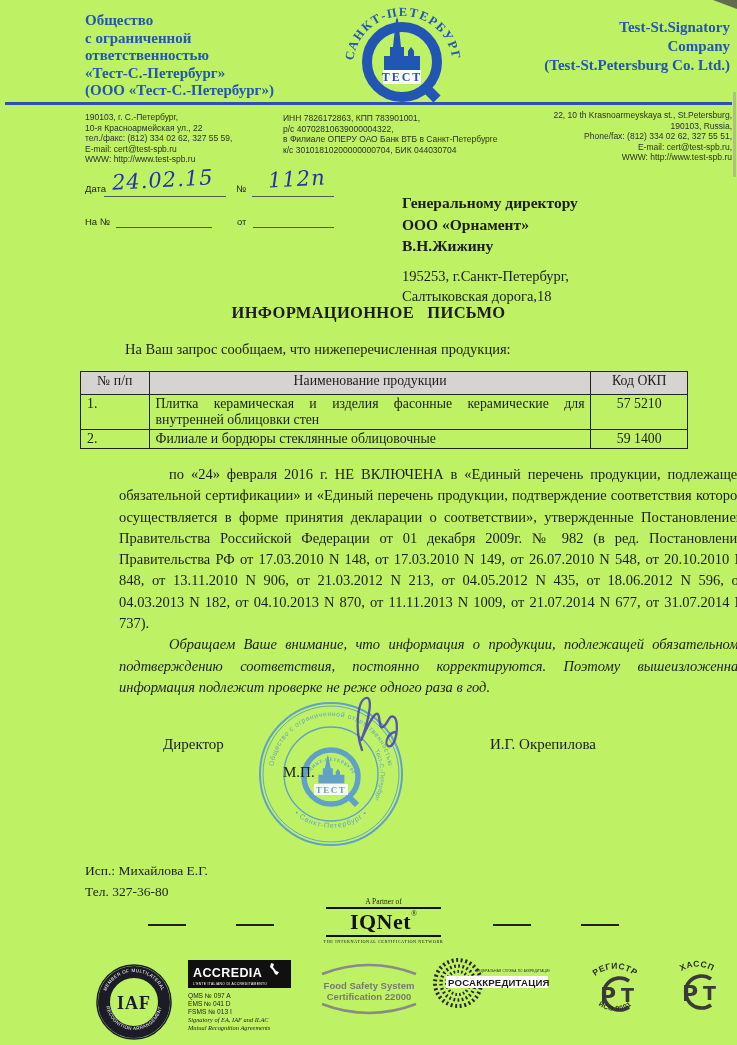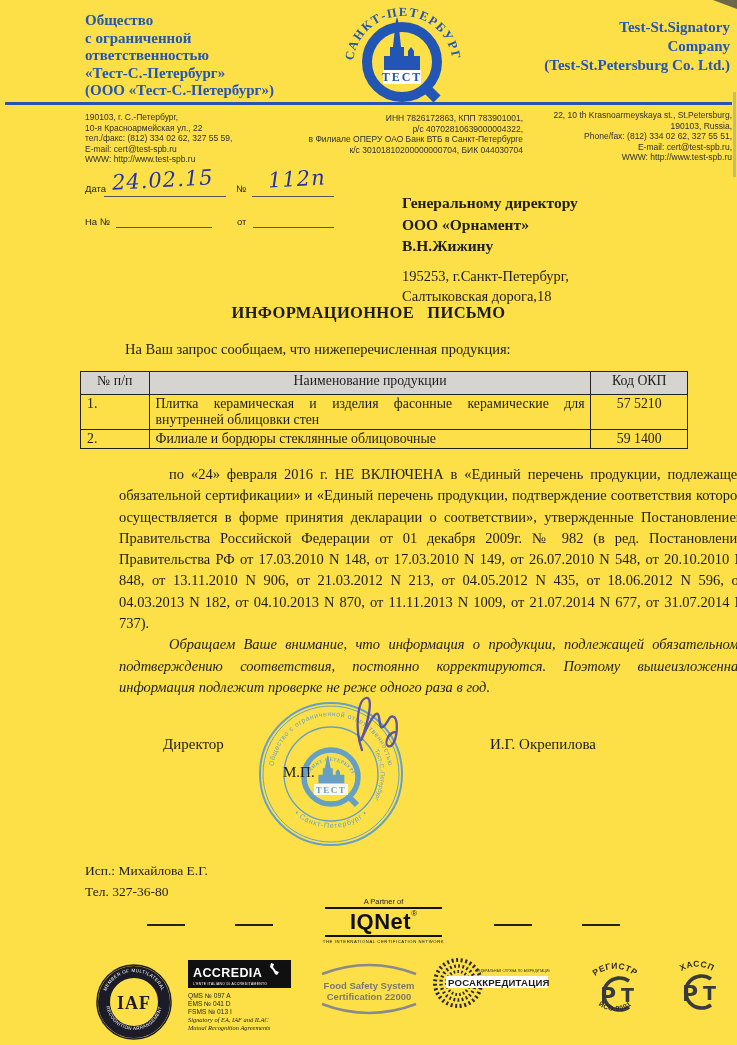--- a/index.html
+++ b/index.html
@@ -1,26 +1,26 @@
 <!DOCTYPE html>
 <html><head>
 <meta charset="utf-8">
 <style>
   html,body{margin:0;padding:0;background:#e8e8e8;}
-  .page{position:relative;width:737px;height:1045px;background:#fde047;margin:0 auto;
+  .page{position:relative;width:737px;height:1045px;background:#bef264;margin:0 auto;
         font-family:"Liberation Serif",serif;color:#1c1c1c;overflow:hidden;}
   .abs{position:absolute;}
   
   .org-ru{left:85px;top:12px;width:240px;color:#2355b4;font-weight:bold;font-size:15px;line-height:17.5px;}
   .org-en{left:497px;top:18px;width:233px;color:#2355b4;font-weight:bold;font-size:15px;line-height:19px;text-align:right;}
   .blue-rule{top:102px;left:5px;right:5px;height:3px;background:#2a53ad;}
   
   .contact{font-family:"Liberation Sans",sans-serif;font-size:8.5px;line-height:10.5px;color:#2e2e2e;}
   .c-left{left:85px;top:112px;width:170px;}
-  .c-bank{left:283px;top:113px;width:240px;text-align:right;}
+  .c-bank{left:283px;top:113px;width:240px;text-align:left;}
   .c-en{left:493px;top:110px;width:239px;text-align:right;}
   
   .lbl{font-family:"Liberation Sans",sans-serif;font-size:9.5px;color:#222;}
   .hw{font-family:"DejaVu Serif",serif;font-style:italic;font-weight:500;color:#2433a6;font-size:21px;
       transform:rotate(-3deg);display:inline-block;letter-spacing:1px;}
   .uline{border-bottom:1.2px solid #555;height:1px;}
   
   .recipient{left:402px;top:192px;width:240px;}
   .recipient .b{font-weight:bold;font-size:15.5px;line-height:21.5px;}
   .recipient .addr{margin-top:9px;font-size:14.5px;line-height:20px;}
@@ -38,21 +38,21 @@
   .body-text p{margin:0;text-indent:50px;}
   .body-text p.it{font-style:italic;}
   
   .sig{font-size:15px;}
   .squiggle{left:348px;top:688px;}
   .stamp{left:255px;top:698px;opacity:.92;}
   .mp{left:283px;top:764px;z-index:5;}
   
   .exec{left:85px;top:861px;font-size:13.5px;line-height:20.5px;}
   
-  .iqnet{left:0;right:0;top:897px;text-align:center;font-family:Liberation Sans, sans-serif;padding-left:30px;}
+  .iqnet{left:0;right:0;top:897px;text-align:center;font-family:Liberation Serif, serif;padding-left:30px;}
   .iq-partner{font-size:7.5px;color:#222;margin-bottom:1px;}
   .iq-row{display:flex;justify-content:center;align-items:flex-start;gap:42px;}
   .iq-dash{width:38px;border-top:2px solid #222;margin-top:17px;}
   .iq-dash.gap{margin-left:8px;margin-right:8px;}
   .iq-box{border-top:2.5px solid #111;border-bottom:2.5px solid #111;padding:0 8px;margin:0 2px;}
   .iq-name{font-size:22px;font-weight:bold;color:#111;line-height:26px;letter-spacing:.5px;}
   .iq-reg{font-size:8px;vertical-align:top;}
   .iq-tagline{font-size:4.2px;letter-spacing:.6px;color:#111;margin-top:1.5px;}
   
   .accredia{left:188px;top:960px;width:120px;font-family:"Liberation Sans",sans-serif;}

